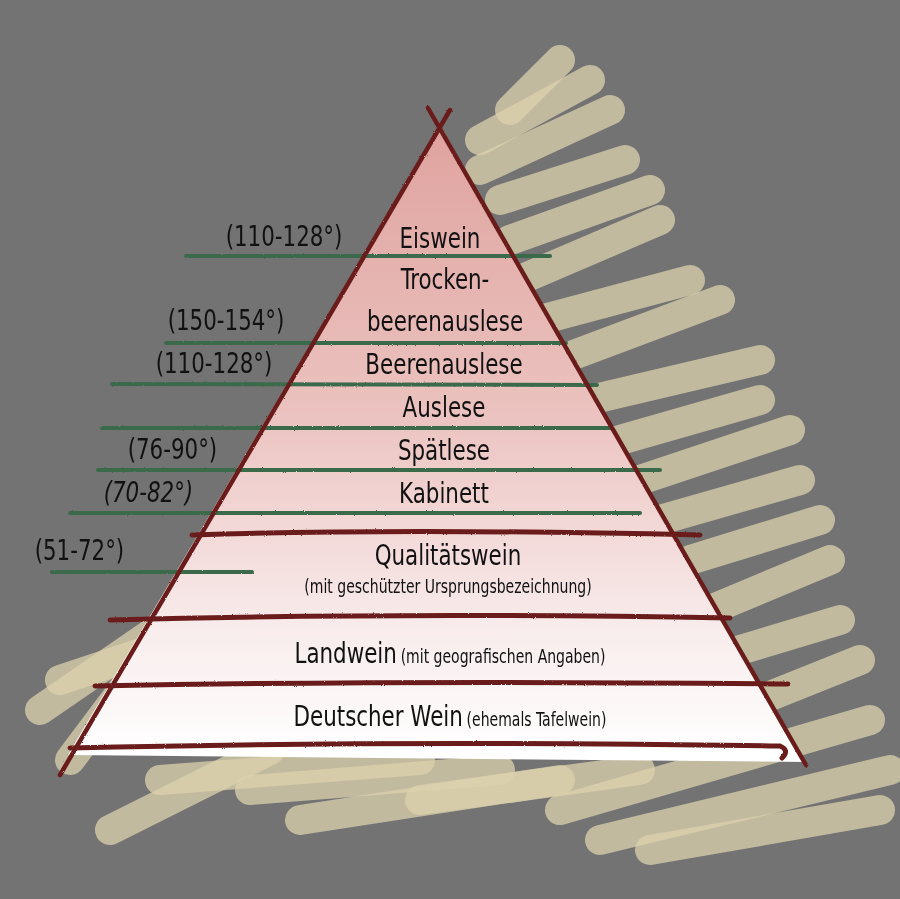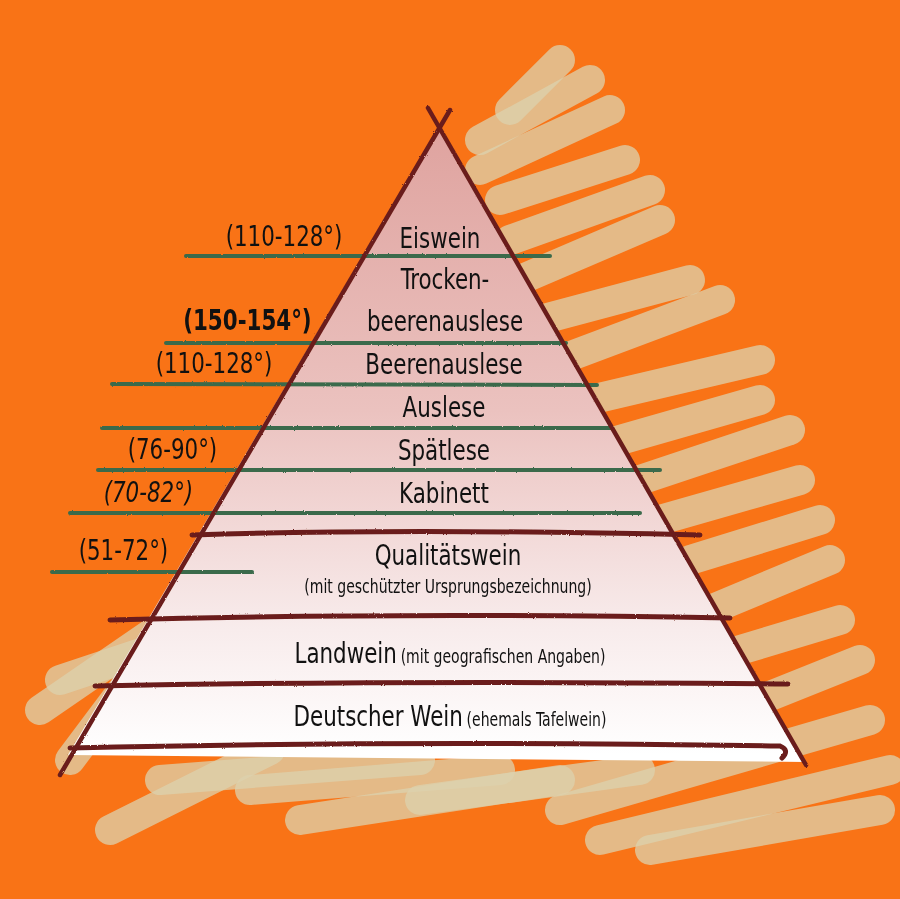--- a/index.html
+++ b/index.html
@@ -1,16 +1,16 @@
 <!DOCTYPE html>
 <html><head>
 <meta charset="utf-8">
 <style>
   html, body { margin:0; padding:0; background:#ffffff; }
-  #stage { position:relative; width:900px; height:899px; overflow:hidden; background:#f97316; font-family:"DejaVu Sans Condensed","DejaVu Sans", sans-serif; }
+  #stage { position:relative; width:900px; height:899px; overflow:hidden; background:#737373; font-family:"DejaVu Sans Condensed","DejaVu Sans", sans-serif; }
   #stage svg { position:absolute; left:0; top:0; }
   .lbl { position:absolute; color:#111; white-space:nowrap; line-height:1; transform-origin:left top; }
   .tier { text-align:center; transform:translateX(-50%) scaleX(0.82); transform-origin:center top; }
   .range { transform:scaleX(0.82); transform-origin:right top; text-align:right; }
   .big { font-size:29px; }
   .sub { font-size:19px; }
 </style>
 </head>
 <body>
 
@@ -82,25 +82,25 @@
       <path d="M70 748 Q400 740 780 746 Q790 750 782 758"></path>
     </g>
 
     <g stroke="#6b1e1a" stroke-width="4.5" stroke-linecap="round" fill="none" filter="url(#rough)">
       <path d="M450 110 L60 775"></path>
       <path d="M428 108 L806 765"></path>
     </g>
   </svg>
 
   <div class="lbl big" style="right:558px; top:222px;"><span class="range" style="display:inline-block">(110-128°)</span></div>
-  <div class="lbl big" style="right:588px; top:306px;font-weight:bold;"><span class="range" style="display:inline-block">(150-154°)</span></div>
+  <div class="lbl big" style="right:616px; top:306px;"><span class="range" style="display:inline-block">(150-154°)</span></div>
   <div class="lbl big" style="right:628px; top:349px;"><span class="range" style="display:inline-block">(110-128°)</span></div>
   <div class="lbl big" style="right:683px; top:435px;"><span class="range" style="display:inline-block">(76-90°)</span></div>
   <div class="lbl big" style="right:707px; top:478px;font-style:italic;"><span class="range" style="display:inline-block">(70-82°)</span></div>
-  <div class="lbl big" style="right:732px; top:536px;"><span class="range" style="display:inline-block">(51-72°)</span></div>
+  <div class="lbl big" style="right:776px; top:536px;"><span class="range" style="display:inline-block">(51-72°)</span></div>
 
   <div class="lbl big tier" style="left:440px; top:224px;">Eiswein</div>
   <div class="lbl big tier" style="left:445px; top:265px;">Trocken-</div>
   <div class="lbl big tier" style="left:445px; top:307px;">beerenauslese</div>
   <div class="lbl big tier" style="left:444px; top:350px;">Beerenauslese</div>
   <div class="lbl big tier" style="left:444px; top:393px;">Auslese</div>
   <div class="lbl big tier" style="left:444px; top:436px;">Spätlese</div>
   <div class="lbl big tier" style="left:444px; top:479px;">Kabinett</div>
   <div class="lbl big tier" style="left:448px; top:541px;">Qualitätswein</div>
   <div class="lbl sub tier" style="left:448px; top:577px;">(mit geschützter Ursprungsbezeichnung)</div>

